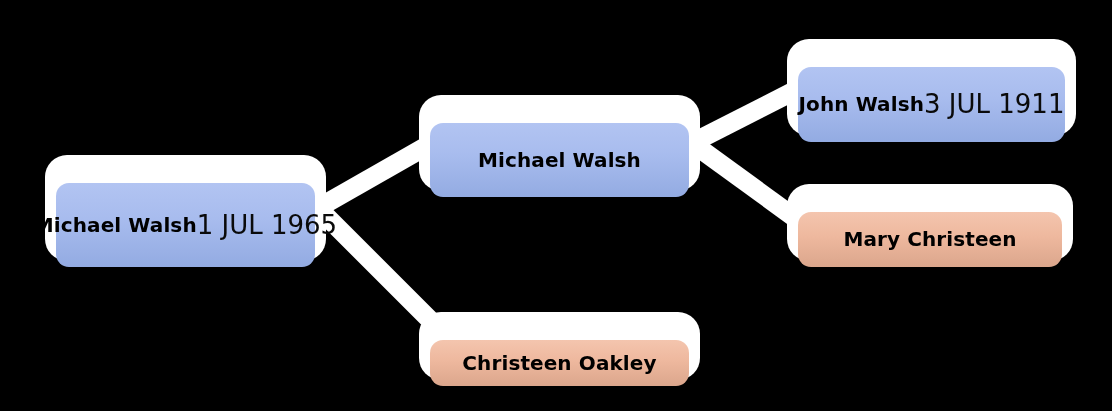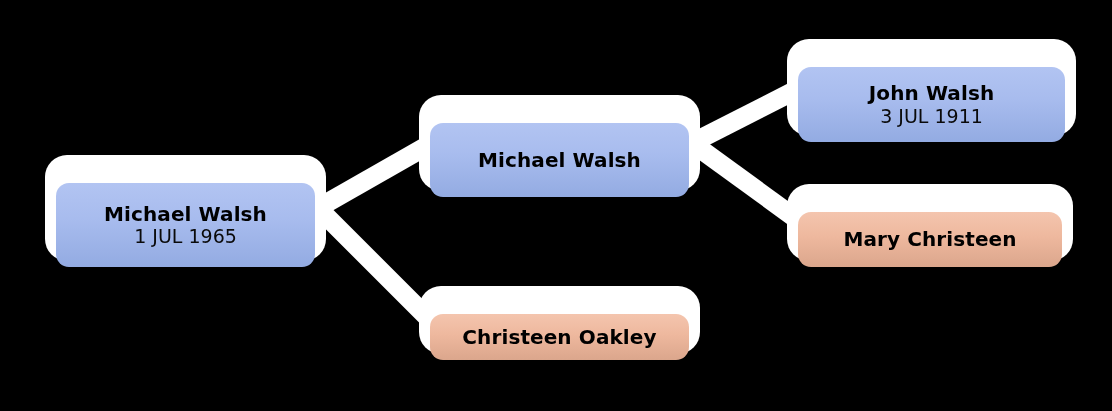--- a/index.html
+++ b/index.html
@@ -32,42 +32,42 @@
     padding: 11px;
     display: flex;
     align-items: center;
     justify-content: center;
   }
   .node-inner {
     width: 100%;
     height: 100%;
     border-radius: 13px;
     display: flex;
-    flex-direction: column;
+    flex-direction: row;
     align-items: center;
     justify-content: center;
     line-height: 1.12;
     text-align: left;
     margin-top: 34px;
   }
   .node-blue .node-inner {
     background: linear-gradient(to bottom, #b2c4f2 0%, #a8bcee 42%, #93abe2 100%);
   }
   .node-salmon .node-inner {
     background: linear-gradient(to bottom, #f4c5ae 0%, #eeb89e 45%, #dba68c 100%);
   }
   .node-name {
     font-size: 20px;
     font-weight: bold;
     color: #000000;
     letter-spacing: 0.1px;
     white-space: nowrap;
   }
   .node-date {
-    font-size: 19px;
+    font-size: 26px;
     font-weight: normal;
     color: #0a0a0a;
     margin-top: 1px;
     white-space: nowrap;
   }
   .has-date .node-name { margin-bottom: 0px; }
 </style>
 </head>
 <body>
 
@@ -101,19 +101,19 @@
       <div class="node-date">3 JUL 1911</div>
     </div>
   </div>
 
   <div class="node node-salmon" style="left:787px; top:184px; width:286px; height:77px;">
     <div class="node-inner">
       <div class="node-name">Mary Christeen</div>
     </div>
   </div>
 
-  <div class="node node-salmon" style="left:419px; top:286px; width:281px; height:68px;">
+  <div class="node node-salmon" style="left:419px; top:312px; width:281px; height:68px;">
     <div class="node-inner">
       <div class="node-name">Christeen Oakley</div>
     </div>
   </div>
 
 </div>
 
 </body></html>

